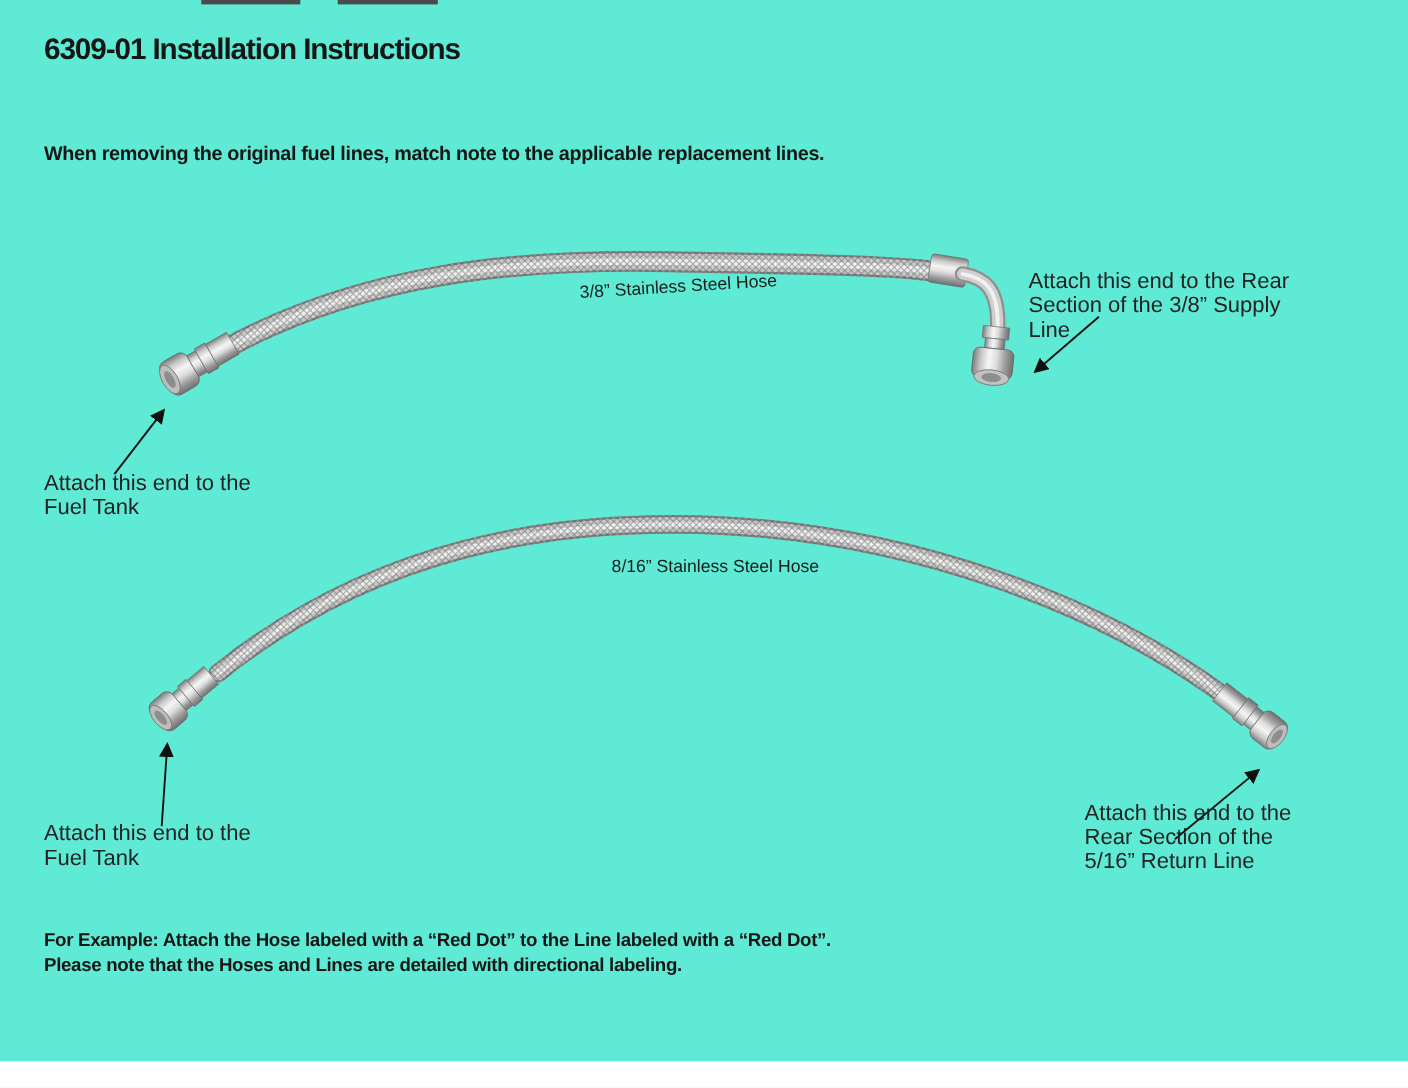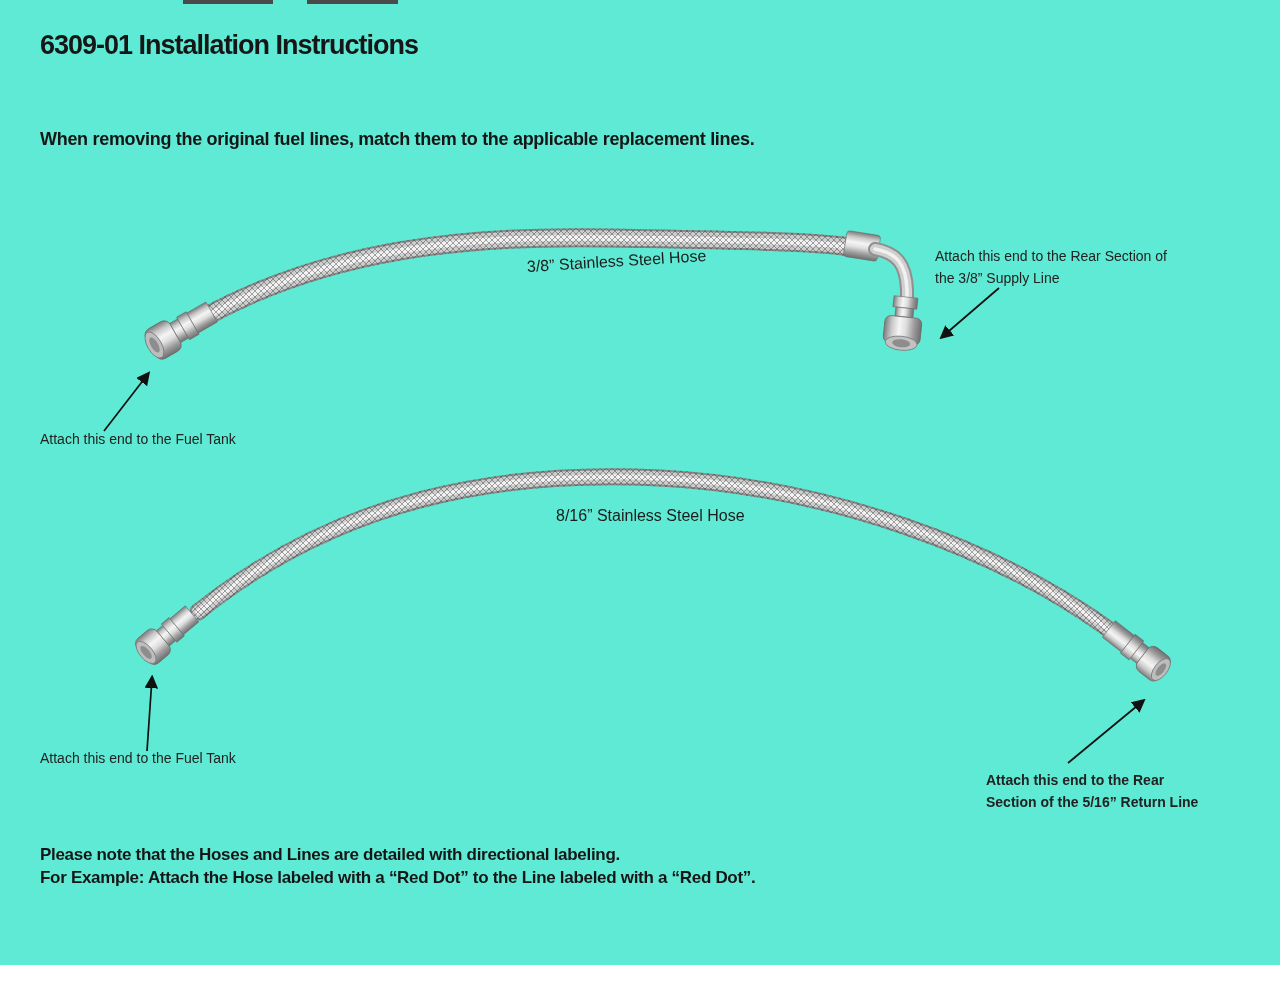--- a/index.html
+++ b/index.html
@@ -29,43 +29,43 @@
     left:40px;top:129px;
     font-size:18px;font-weight:700;letter-spacing:-0.3px;
     color:#161616;white-space:nowrap;
   }
   .hoselabel{
     font-size:16px;color:#1c1c1c;white-space:nowrap;
   }
   .hose1label{left:527px;top:258px;transform:rotate(-3.5deg);transform-origin:left center;}
   .hose2label{left:556px;top:507px;}
   .ann{
-    font-size:14px;line-height:22px;color:#222222;
+    font-size:20px;line-height:22px;color:#222222;
   }
   .ann1r{left:935px;top:245px;width:245px;}
   .ann1l{left:40px;top:428px;width:215px;}
   .ann2l{left:40px;top:747px;width:215px;}
-  .ann2r{left:986px;top:769px;width:218px;font-weight:bold;}
+  .ann2r{left:986px;top:728px;width:218px;}
   .note{
     left:40px;top:843px;
     font-size:17px;font-weight:700;letter-spacing:-0.3px;
     line-height:23px;color:#161616;white-space:nowrap;
   }
   svg.art{position:absolute;left:0;top:0;pointer-events:none;}
 </style>
 </head>
 <body>
 
 <div class="page">
 
   <div class="topbar bar1"></div>
   <div class="topbar bar2"></div>
 
   <div class="abs title">6309-01 Installation Instructions</div>
-  <div class="abs intro">When removing the original fuel lines, match them to the applicable replacement lines.</div>
+  <div class="abs intro">When removing the original fuel lines, match note to the applicable replacement lines.</div>
 
   <svg class="art" width="1280" height="989" viewBox="0 0 1280 989">
     <defs>
       <pattern id="braid" width="6" height="6" patternUnits="userSpaceOnUse">
         <path d="M0 0 L6 6 M6 0 L0 6" stroke="#3f3f3f" stroke-width="1" opacity="0.55"></path>
       </pattern>
       <linearGradient id="met" x1="0" y1="0" x2="0" y2="1">
         <stop offset="0" stop-color="#7d7d7d"></stop>
         <stop offset="0.2" stop-color="#c9c9c9"></stop>
         <stop offset="0.4" stop-color="#f5f5f5"></stop>
@@ -154,17 +154,17 @@
 
   <div class="abs hoselabel hose1label">3/8” Stainless Steel Hose</div>
   <div class="abs hoselabel hose2label">8/16” Stainless Steel Hose</div>
 
   <div class="abs ann ann1r">Attach this end to the Rear Section of the 3/8” Supply Line</div>
   <div class="abs ann ann1l">Attach this end to the Fuel Tank</div>
   <div class="abs ann ann2l">Attach this end to the Fuel Tank</div>
   <div class="abs ann ann2r">Attach this end to the Rear Section of the 5/16” Return Line</div>
 
   <div class="abs note">
+    <div>For Example: Attach the Hose labeled with a “Red Dot” to the Line labeled with a “Red Dot”.</div>
     <div>Please note that the Hoses and Lines are detailed with directional labeling.</div>
-    <div>For Example: Attach the Hose labeled with a “Red Dot” to the Line labeled with a “Red Dot”.</div>
   </div>
 
 </div>
 
 </body></html>

